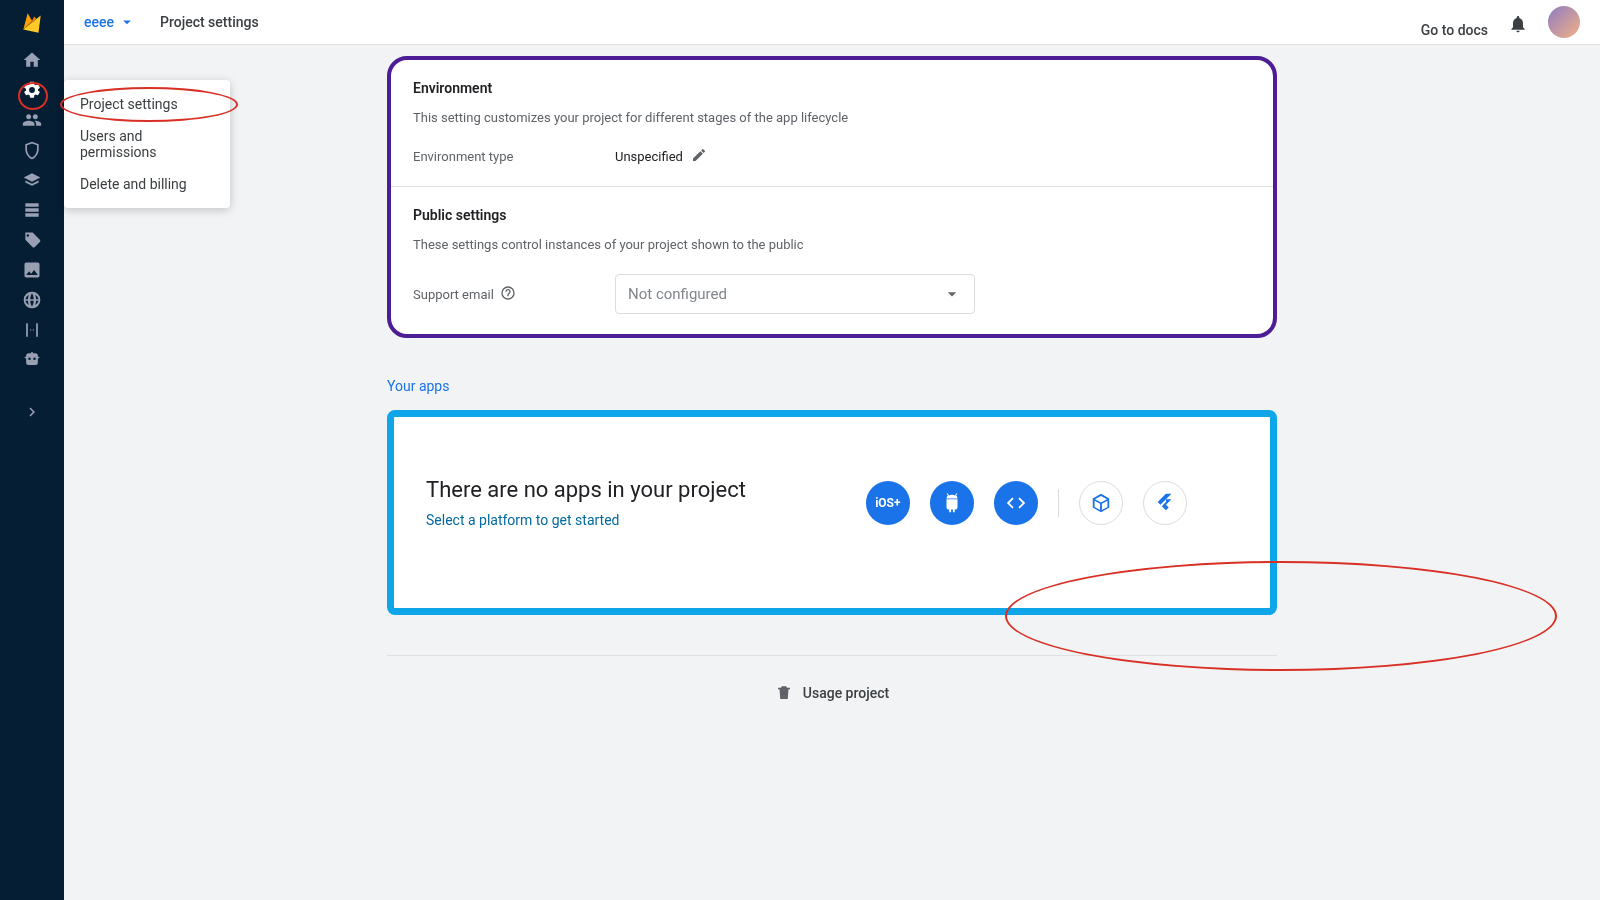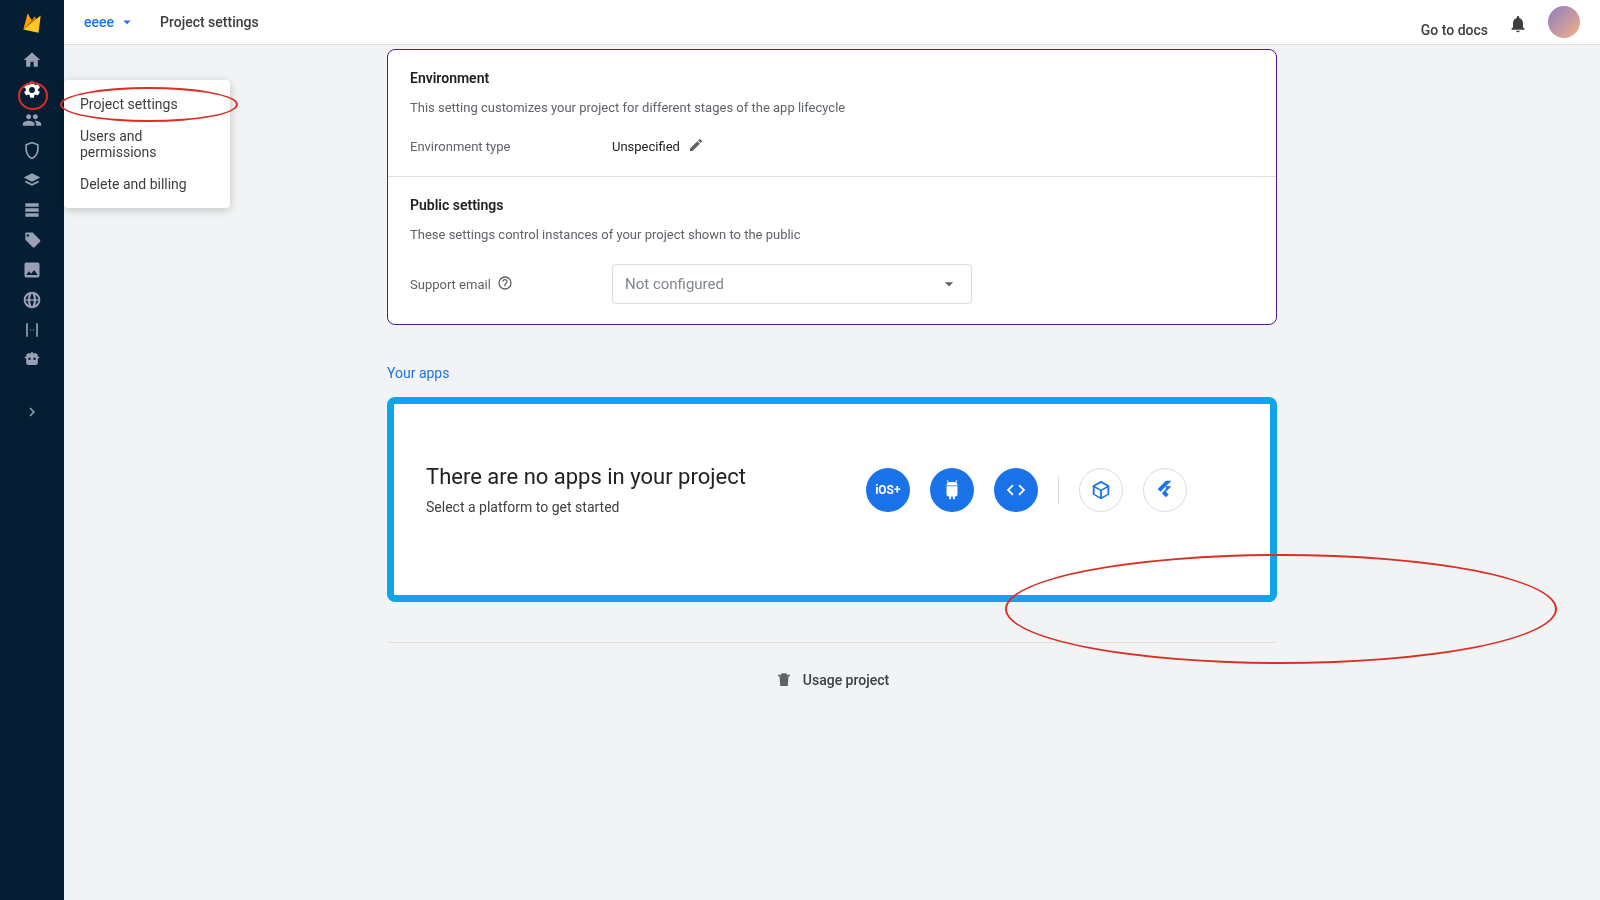--- a/index.html
+++ b/index.html
@@ -127,23 +127,23 @@
   left: 64px; top: 45px; right: 0; bottom: 0;
   overflow-y: auto;
 }
 .content {
   max-width: 890px;
   margin: 0 auto;
   padding-bottom: 60px;
 }
 .card {
   background: #fff;
-  border-radius: 8px;
-  border: 1px solid #4c1d95;
-  margin-top: 4px;
+  border-radius: 20px;
+  border: 4px solid #4c1d95;
+  margin-top: 11px;
   overflow: hidden;
 }
 .section {
   padding: 20px 22px;
 }
 .sec-title {
   font-size: 14px;
   font-weight: 600;
   color: #202124;
   margin-bottom: 14px;
@@ -199,21 +199,21 @@
 }
 .apps-left { flex: 0 0 auto; }
 .apps-title {
   font-size: 22px;
   font-weight: 400;
   color: #202124;
   margin-bottom: 10px;
 }
 .apps-sub {
   font-size: 14px;
-  color: #404040;
+  color: #0369a1;
 }
 .platform-row {
   display: flex;
   align-items: center;
   gap: 20px;
   margin-left: 120px;
 }
 .plat-btn {
   width: 44px; height: 44px;
   border-radius: 50%;

